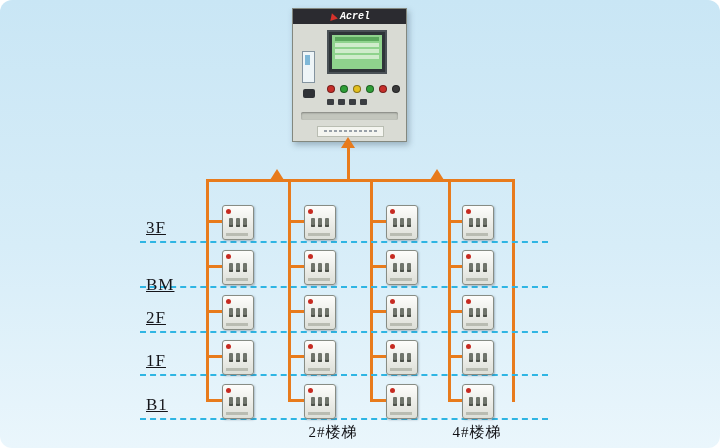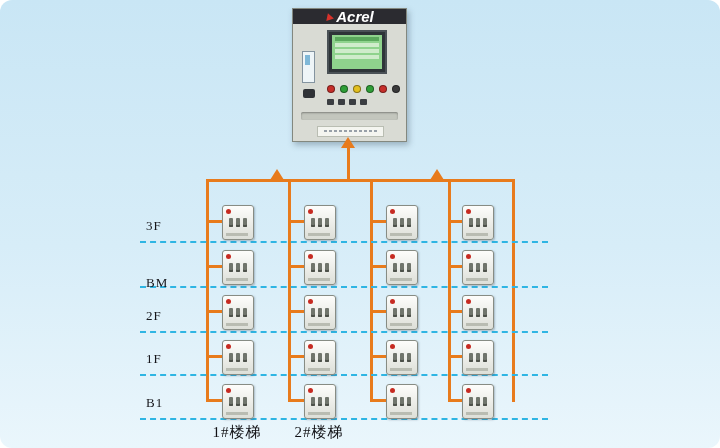--- a/index.html
+++ b/index.html
@@ -10,22 +10,22 @@
   }
 
   
   .cabinet{position:absolute;left:292px;top:8px;width:113px;height:132px;
     background:var(--cab-body,#d9dbd4);border:1px solid #83887f;
     box-shadow:2px 3px 6px rgba(50,70,90,.35);}
   .cab-header{position:absolute;left:0;top:0;width:100%;height:15px;
     background:var(--cab-header,#2b2b30);display:flex;align-items:center;justify-content:center;gap:3px;}
   .brand-mark{width:0;height:0;border-left:4px solid transparent;border-right:4px solid transparent;
     border-bottom:7px solid #d7322b;transform:rotate(-18deg);}
-  .brand-text{color:#ffffff;font-style:italic;font-weight:bold;font-size:15px;line-height:1;
-    font-family:Liberation Sans, sans-serif;}
+  .brand-text{color:#ffffff;font-style:italic;font-weight:bold;font-size:10px;line-height:1;
+    font-family:Liberation Mono, monospace;}
   .cab-screen{position:absolute;left:34px;top:21px;width:56px;height:40px;
     background:#2e3438;border:2px solid #4a5156;}
   .screen-inner{position:absolute;left:3px;top:3px;right:3px;bottom:3px;background:var(--screen,#8fd38d);}
   .screen-line{height:4px;margin:2px 3px 0 3px;background:#cfeccb;}
   .screen-line.hd{background:#5aa85c;}
   .cab-gauge{position:absolute;left:9px;top:42px;width:11px;height:30px;
     background:#eef5f8;border:1px solid #8494a0;}
   .gauge-fill{position:absolute;left:2px;top:3px;width:5px;height:10px;background:#7fb8d8;}
   .cab-leds{position:absolute;left:34px;top:76px;display:flex;gap:5px;}
   .led{width:6px;height:6px;border-radius:50%;border:1px solid rgba(0,0,0,.4);display:inline-block;}
@@ -49,24 +49,24 @@
     border-bottom:11px solid var(--bus,#e87b1c);}
   .riser-arrow{left:341px;top:137px;}
   .flow-a1{left:270px;top:169px;}
   .flow-a2{left:430px;top:169px;}
   .stub{position:absolute;height:3px;background:var(--bus,#e87b1c);}
 
   
   .floor-line{position:absolute;left:140px;width:408px;height:0;
     border-top:2px dashed var(--floor-line,#2fb5e3);}
   .l0{top:241px}.l1{top:286px}.l2{top:331px}.l3{top:374px}.l4{top:418px}
-  .floor-label{position:absolute;left:146px;width:40px;font-size:13px;color:#15151a;letter-spacing:1px;}
+  .floor-label{position:absolute;left:146px;width:40px;font-size:17px;color:#15151a;letter-spacing:1px;text-decoration:underline;}
   .fl0{top:218px}.fl1{top:275px}.fl2{top:308px}.fl3{top:351px}.fl4{top:395px}
   .stair-label{position:absolute;top:423px;width:90px;text-align:center;font-size:15px;color:#101014;letter-spacing:1px;}
-  .sl0{left:192px}.sl1{left:274px}.sl2{left:356px}.sl3{left:432px}
+  .sl0{left:192px}.sl1{left:288px}.sl2{left:356px}.sl3{left:432px}
 
   
   .device{position:absolute;width:30px;height:33px;border-radius:3px;
     background:linear-gradient(180deg,#fdfdfb,#dddfd8);border:1px solid #878c84;
     box-shadow:1px 1px 2px rgba(60,80,100,.35);}
   .device .dot{position:absolute;left:3px;top:3px;width:5px;height:5px;border-radius:50%;
     background:var(--device-dot,#c62b22);}
   .device .pins{position:absolute;left:6px;top:12px;display:flex;gap:3px;}
   .device .pin{width:4px;height:9px;background:#70756c;border-radius:1px;box-shadow:inset 0 -2px 0 #4c5049;}
   .device .base{position:absolute;left:3px;bottom:3px;width:22px;height:3px;background:#b9bcb2;}
@@ -127,22 +127,22 @@
   <div class="floor-line l2"></div>
   <div class="floor-line l3"></div>
   <div class="floor-line l4"></div>
 
   <div class="floor-label fl0">3F</div>
   <div class="floor-label fl1">BM</div>
   <div class="floor-label fl2">2F</div>
   <div class="floor-label fl3">1F</div>
   <div class="floor-label fl4">B1</div>
 
-  <div class="stair-label sl0">1#楼梯</div>
   <div class="stair-label sl1">2#楼梯</div>
+  <div class="stair-label sl3">4#楼梯</div>
 
   <div id="devices">
       <div class="stub" style="left: 208px; top: 220px; width: 15px;"></div>
       <div class="device" style="left: 222px; top: 205px;">
         <span class="dot"></span>
         <span class="pins">
           <span class="pin"></span>
           <span class="pin"></span>
           <span class="pin"></span>
         </span>

